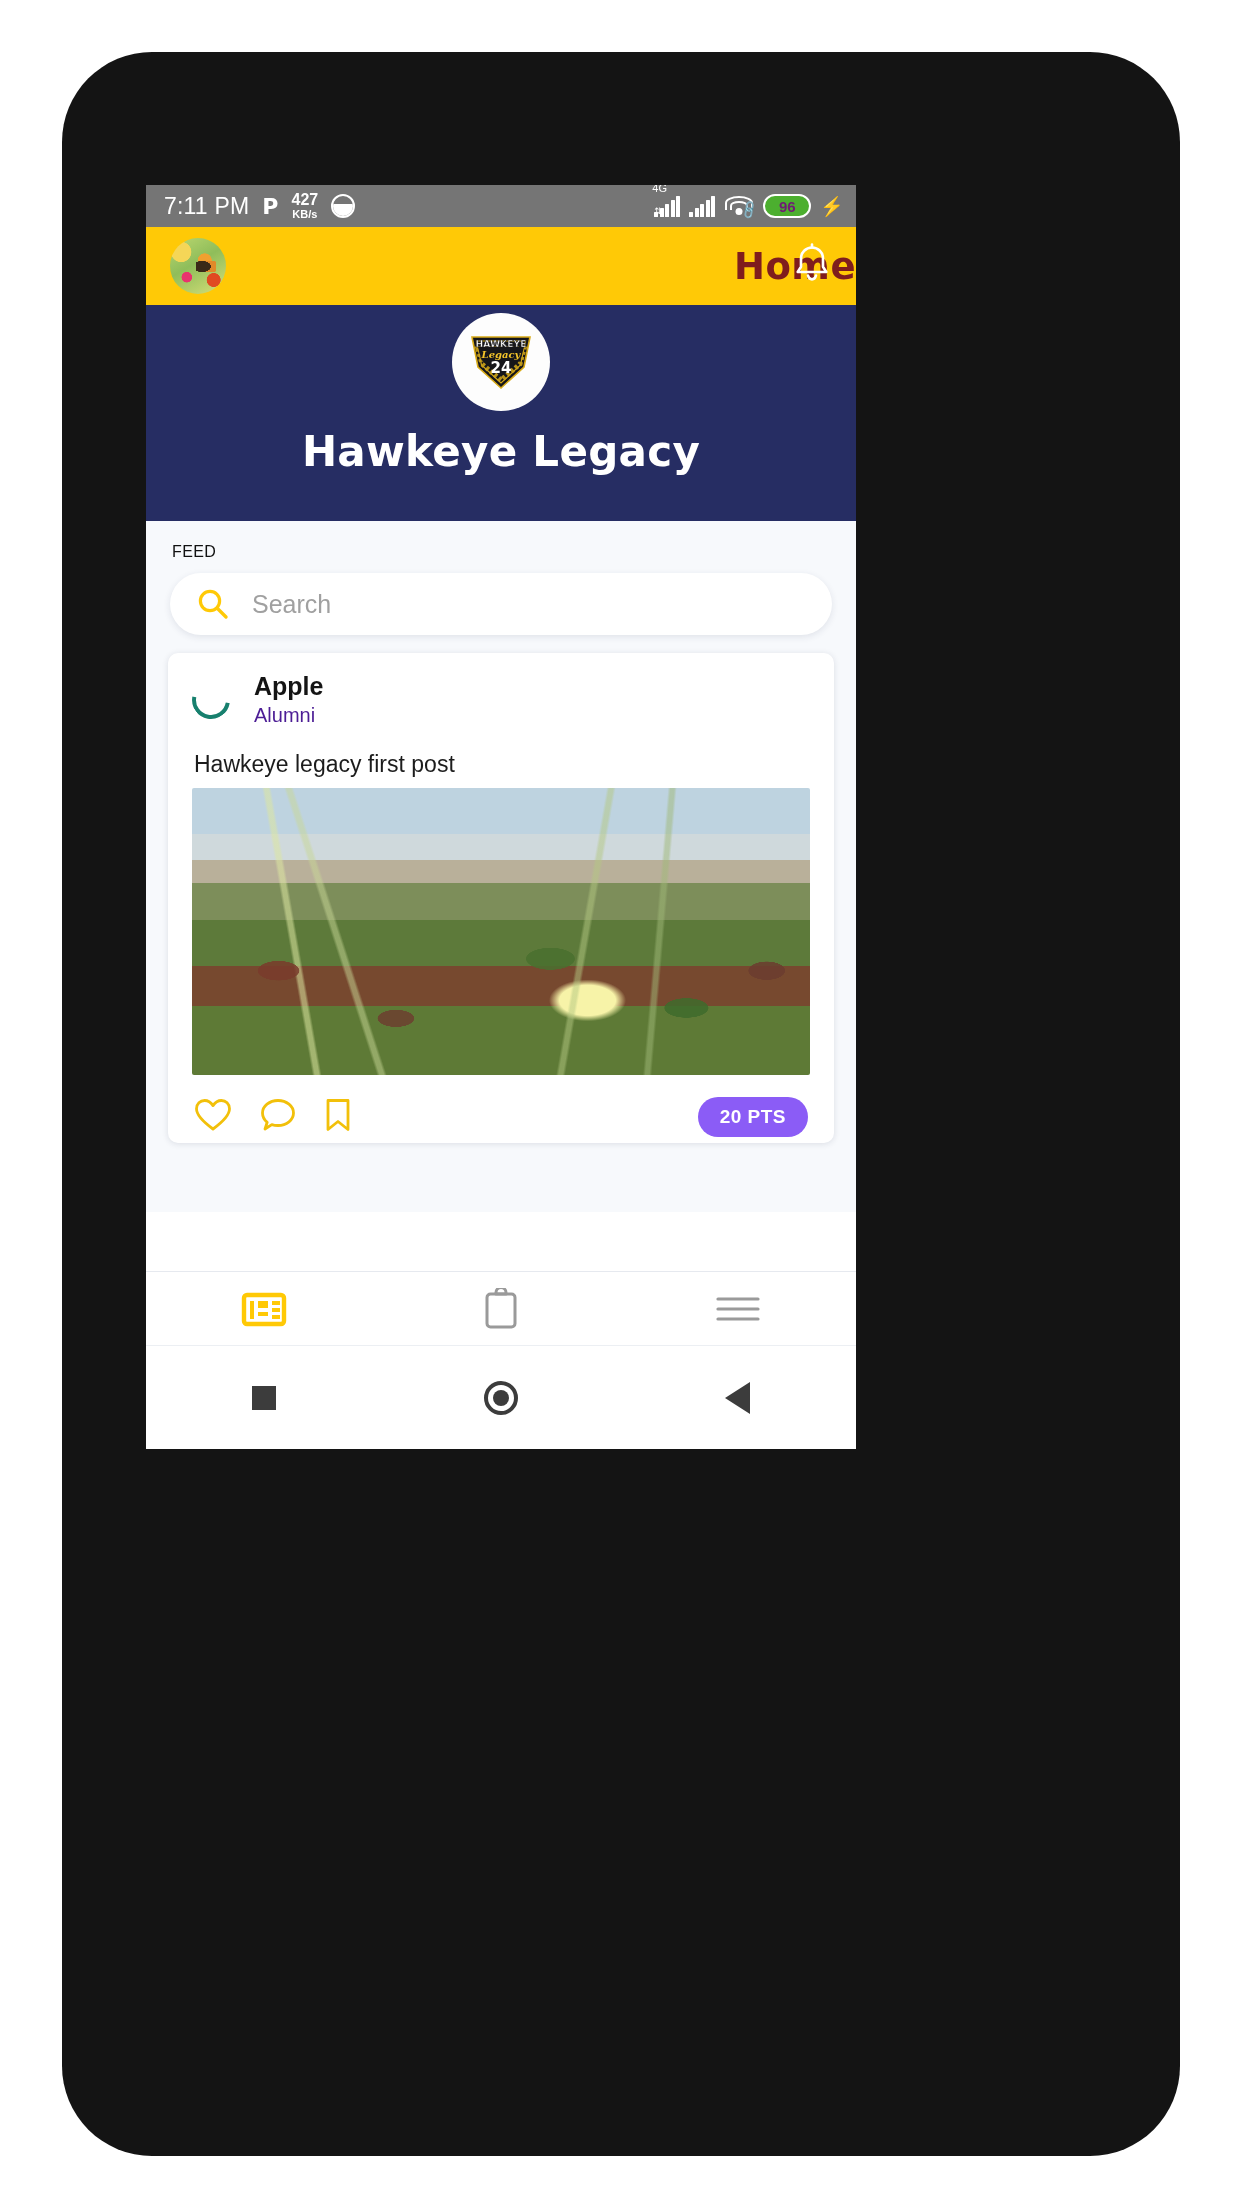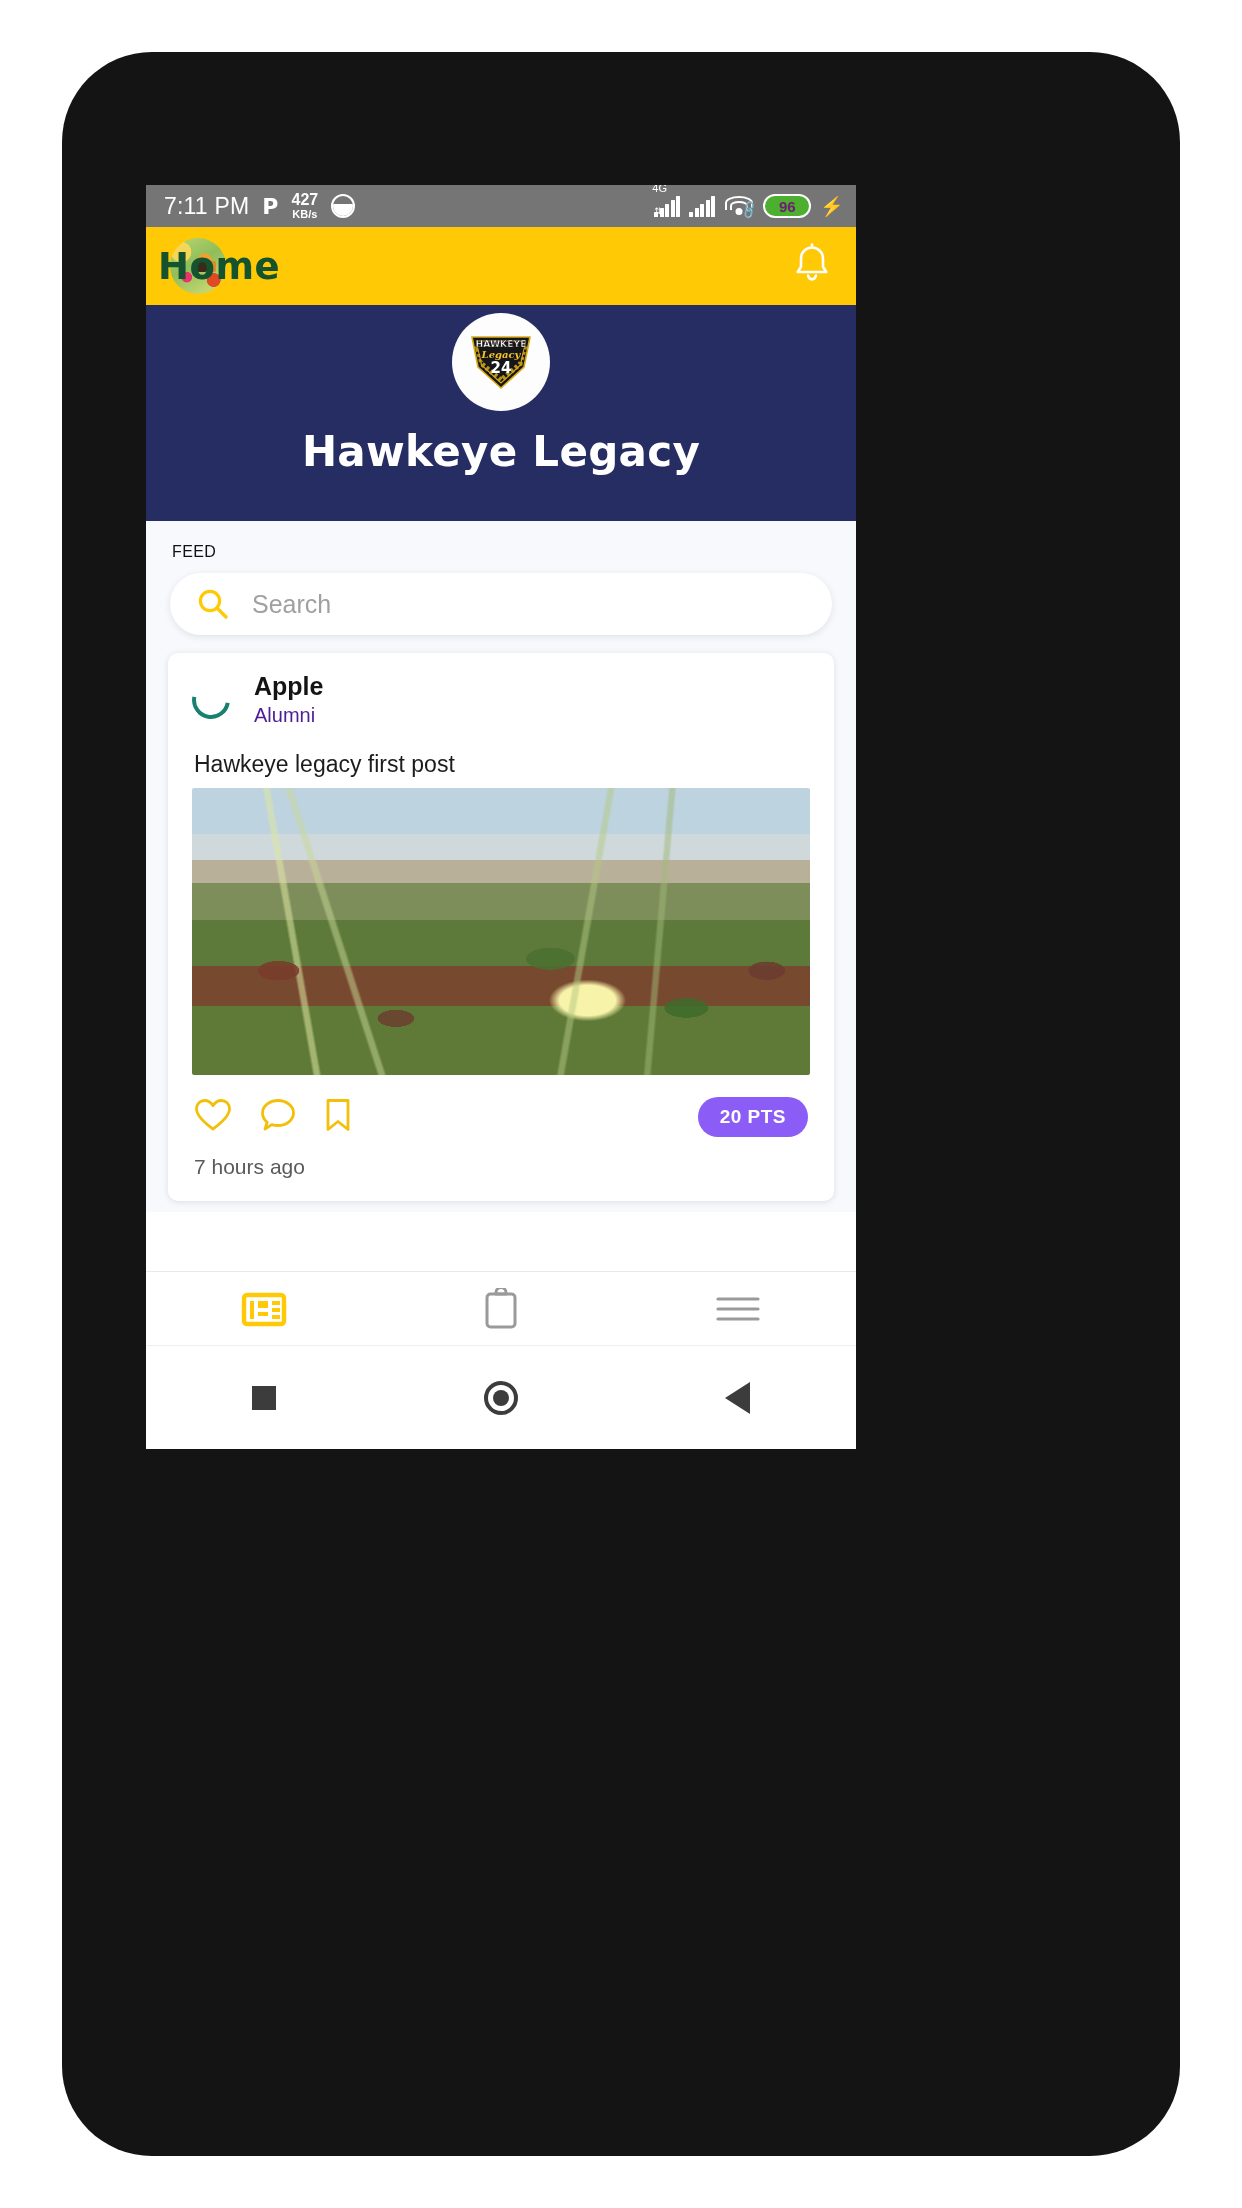--- a/index.html
+++ b/index.html
@@ -108,22 +108,22 @@
     position: relative; overflow: hidden; flex-shrink: 0;
   }
   #avatar::after {
     content: ""; position: absolute; left: 46%; top: 36%;
     width: 20px; height: 17px;
     background:
       radial-gradient(ellipse at 30% 50%, #3a2a18 0 45%, transparent 46%),
       radial-gradient(ellipse at 72% 50%, #e08a2a 0 48%, transparent 49%);
   }
   #app-bar-title {
-    position: absolute; left: 12px; right: 0; text-align: left;
-    font-size: 37px; font-weight: 700; color: #14532d;
+    position: absolute; left: 12px; right: 0; text-align: right;
+    font-size: 37px; font-weight: 700; color: #7f1d1d;
     font-family: "DejaVu Sans", sans-serif; letter-spacing: .5px;
     pointer-events: none;
   }
   #bell-btn { margin-left: auto; position: relative; z-index: 2; }
 
   
   #hero {
     height: 216px; background: #262d63;
     display: flex; flex-direction: column; align-items: center;
     padding-top: 8px;
@@ -358,21 +358,20 @@
             </svg>
           </span>
           <span class="action-icon">
             <svg width="28" height="34" viewBox="0 0 28 34">
               <path d="M4 2.5 H24 V31.5 L14 23.5 L4 31.5 Z" fill="none" stroke="#f2c00a" stroke-width="2.8" stroke-linejoin="round"></path>
             </svg>
           </span>
           <span id="points-badge">20 PTS</span>
         </div>
 
-        <div id="post-time">7 hours ago</div>
       </div>
     </div>
 
     <div id="bottom-nav">
       <div class="nav-item">
         <svg width="46" height="38" viewBox="0 0 46 38">
           <rect x="3" y="5" width="40" height="29" rx="3" fill="none" stroke="#ffc906" stroke-width="4.4"></rect>
           <rect x="9" y="11" width="4" height="18" fill="#ffc906"></rect>
           <rect x="17" y="11" width="10" height="7" fill="#ffc906"></rect>
           <rect x="31" y="11" width="8" height="4" fill="#ffc906"></rect>

